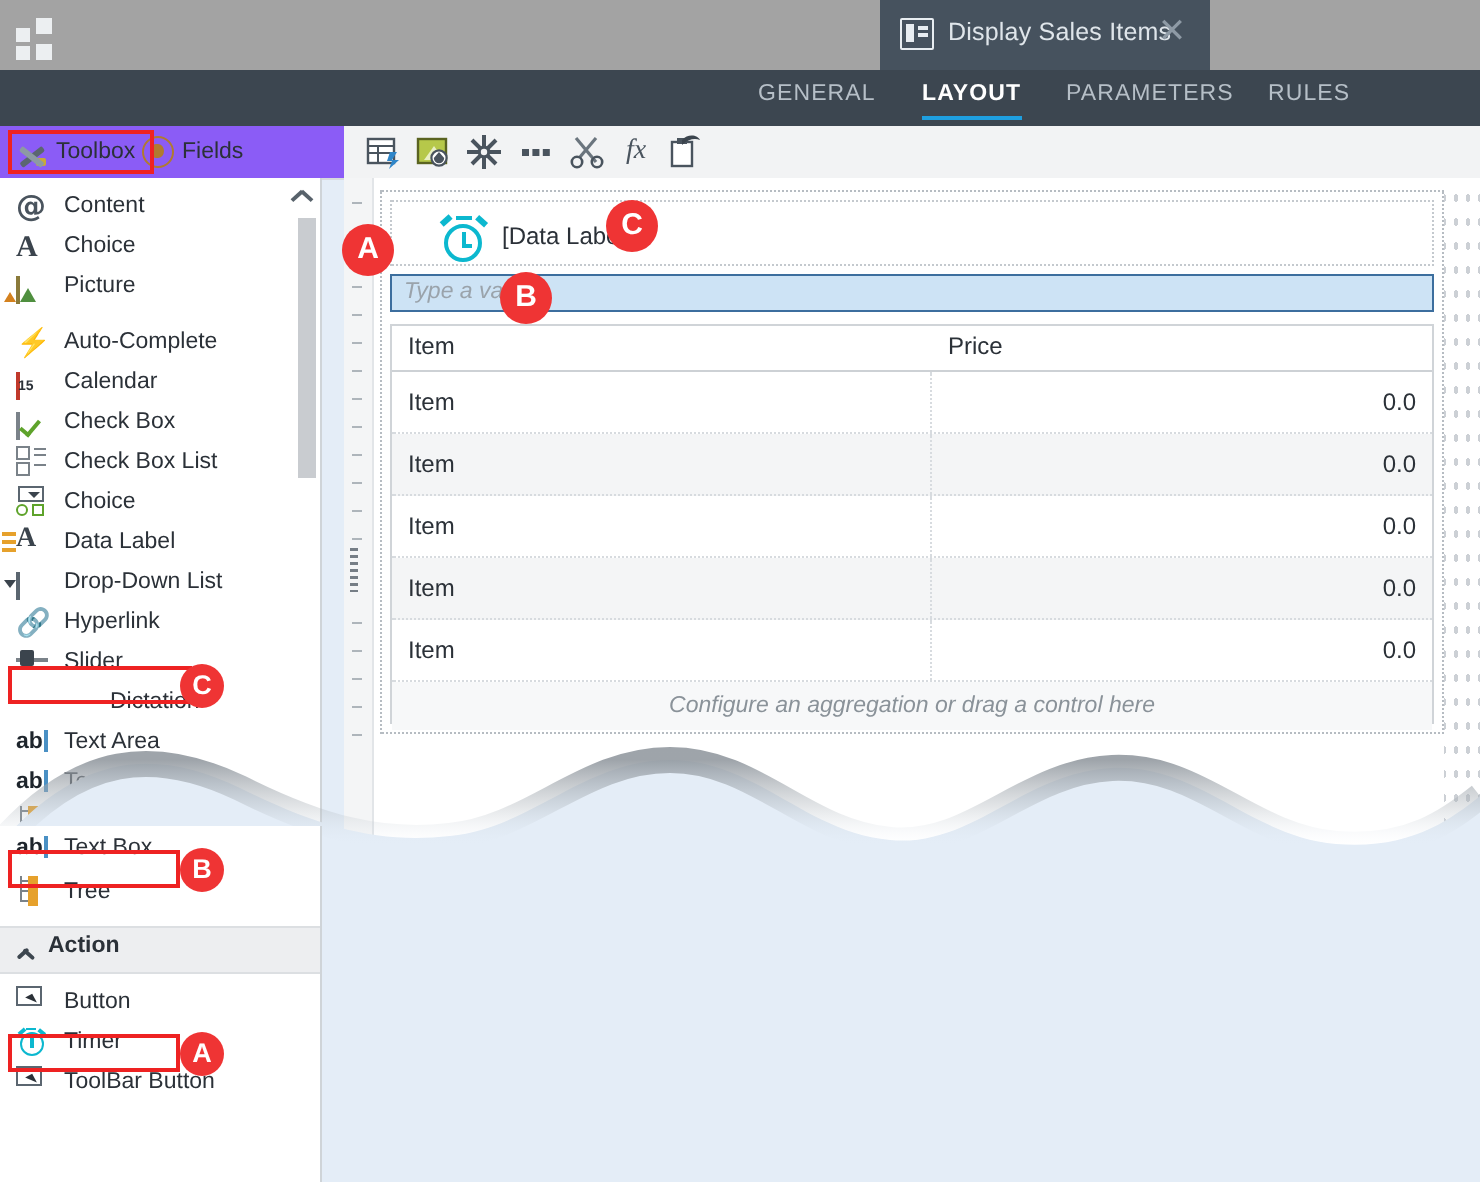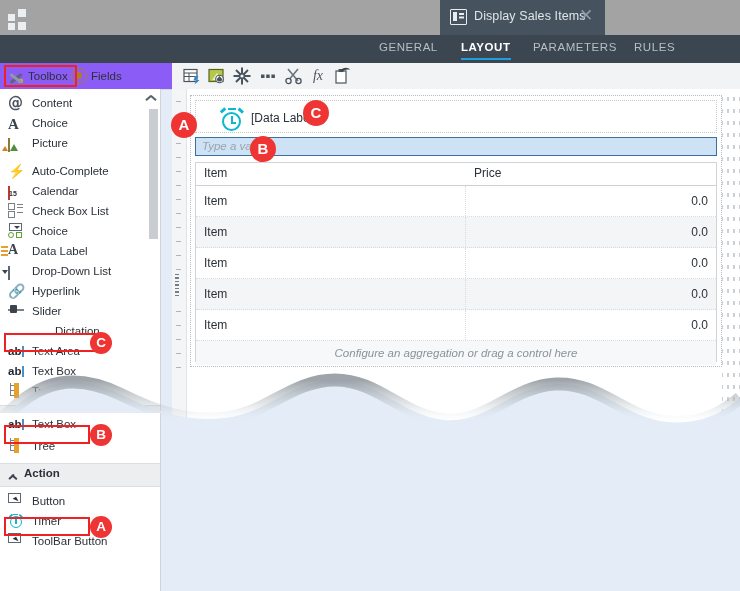--- a/index.html
+++ b/index.html
@@ -240,20 +240,24 @@
   <div style="height:4px"></div>
   <div class="tb-item">
     <span class="ic g-bolt">⚡</span>
     <span>Auto-Complete</span>
   </div>
   <div class="tb-item">
     <span class="ic"><span class="g-cal"><i>15</i></span></span>
     <span>Calendar</span>
   </div>
   <div class="tb-item">
+    <span class="ic"><span class="g-chk"></span></span>
+    <span>Check Box</span>
+  </div>
+  <div class="tb-item">
     <span class="ic"><span class="g-chkl"><i></i><i></i><b></b><b></b><b></b></span></span>
     <span>Check Box List</span>
   </div>
   <div class="tb-item">
     <span class="ic"><span class="g-choice"><span class="box"></span><span class="o"></span><span class="c"></span></span></span>
     <span>Choice</span>
   </div>
   <div class="tb-item">
     <span class="ic"><span class="g-dlabel"><span class="a">A</span><b></b><b></b><b></b></span></span>
     <span>Data Label</span>

